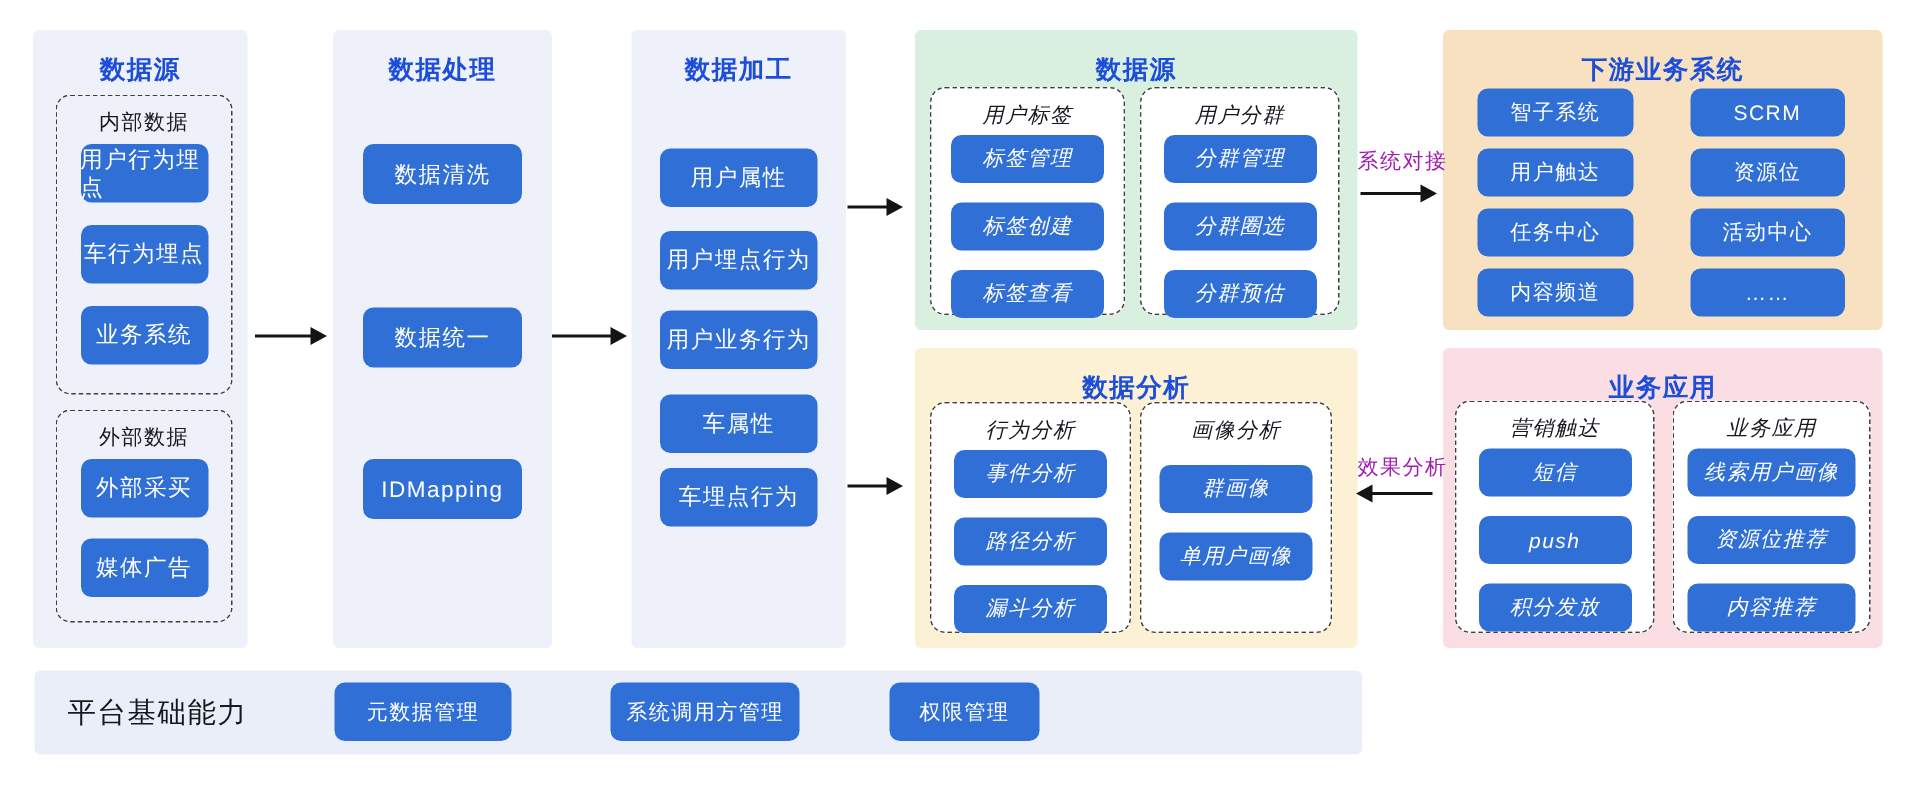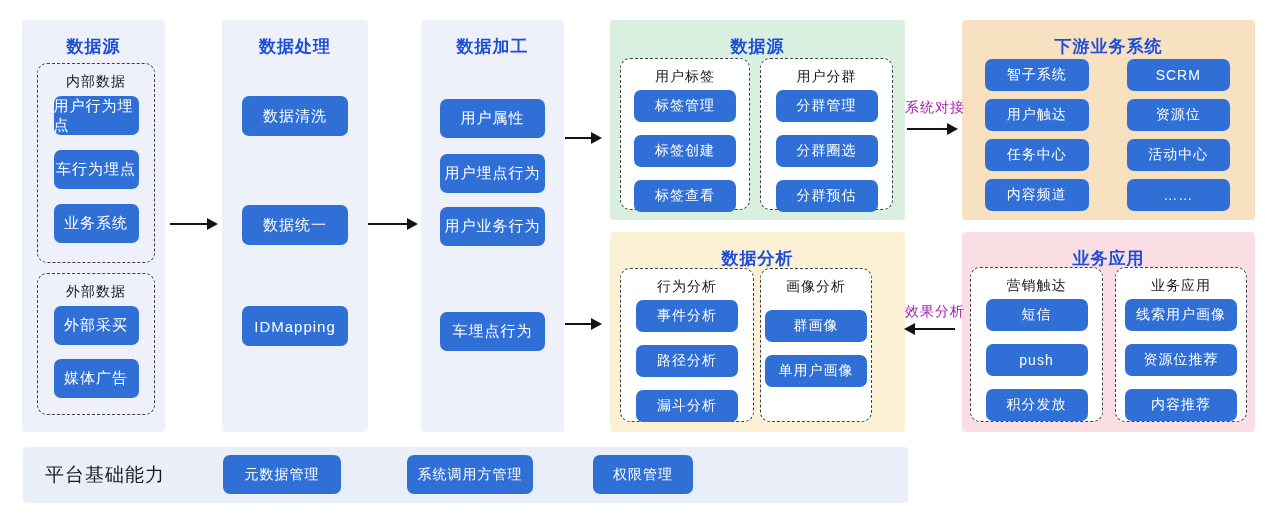--- a/index.html
+++ b/index.html
@@ -3,21 +3,21 @@
 <meta charset="utf-8">
 <title>Data Platform Architecture</title>
 <style>
   html,body{margin:0;padding:0;background:#fff;}
   .stage{position:relative;width:1280px;height:529px;background:#ffffff;
          font-family:"Liberation Sans","DejaVu Sans",sans-serif;overflow:hidden;}
   .col{position:absolute;top:20px;height:412px;background:#eef1fa;border-radius:4px;}
   .bigpanel{position:absolute;border-radius:4px;}
   .panel-title{font-size:17px;font-weight:600;color:#1d4ed8;text-align:center;padding-top:15px;letter-spacing:1px;}
   .dashed{position:absolute;border:1.5px dashed #3f3f3f;border-radius:10px;box-sizing:border-box;}
-  .bigpanel .dashed{background:#ffffff;}
+  .bigpanel .dashed{background:#ffffff;font-style:italic;}
   .glabel{font-size:14px;font-weight:500;color:#15181e;text-align:center;padding-top:9px;letter-spacing:1px;}
   .stack{display:flex;flex-direction:column;align-items:center;gap:15px;margin-top:5px;}
   .stack.sm{gap:13px;margin-top:4px;}
   .stack.mt{margin-top:14px;}
   .chip{background:#2f6fd6;color:#ffffff;border-radius:7px;display:flex;align-items:center;
         justify-content:center;font-size:14px;letter-spacing:1px;box-sizing:border-box;}
   .chip.big{width:85px;height:39px;font-size:15px;}
   .chip.abs{position:absolute;left:20px;width:106px;height:40px;font-size:15px;}
   .chip.abs3{position:absolute;left:19px;width:105px;height:39px;font-size:15px;}
   .chip.sm{width:102px;height:32px;}
@@ -64,20 +64,21 @@
     <div class="chip abs" style="top:76px;">数据清洗</div>
     <div class="chip abs" style="top:185px;">数据统一</div>
     <div class="chip abs" style="top:286px;">IDMapping</div>
   </div>
 
   <div class="col" style="left:421px;width:143px;">
     <div class="panel-title">数据加工</div>
     <div class="chip abs3" style="top:79px;">用户属性</div>
     <div class="chip abs3" style="top:134px;">用户埋点行为</div>
     <div class="chip abs3" style="top:187px;">用户业务行为</div>
+    <div class="chip abs3" style="top:243px;">车属性</div>
     <div class="chip abs3" style="top:292px;">车埋点行为</div>
   </div>
 
   <div class="bigpanel" style="left:610px;top:20px;width:295px;height:200px;background:#d9f0e1;">
     <div class="panel-title">数据源</div>
     <div class="dashed" style="left:10px;top:38px;width:130px;height:152px;">
       <div class="glabel">用户标签</div>
       <div class="stack sm">
         <div class="chip sm">标签管理</div>
         <div class="chip sm">标签创建</div>
@@ -111,21 +112,21 @@
   <div class="bigpanel" style="left:610px;top:232px;width:295px;height:200px;background:#fdf1d5;">
     <div class="panel-title">数据分析</div>
     <div class="dashed" style="left:10px;top:36px;width:134px;height:154px;">
       <div class="glabel">行为分析</div>
       <div class="stack sm">
         <div class="chip sm">事件分析</div>
         <div class="chip sm">路径分析</div>
         <div class="chip sm">漏斗分析</div>
       </div>
     </div>
-    <div class="dashed" style="left:150px;top:36px;width:112px;height:154px;">
+    <div class="dashed" style="left:150px;top:36px;width:128px;height:154px;">
       <div class="glabel">画像分析</div>
       <div class="stack sm mt">
         <div class="chip sm">群画像</div>
         <div class="chip sm">单用户画像</div>
       </div>
     </div>
   </div>
 
   <div class="bigpanel" style="left:962px;top:232px;width:293px;height:200px;background:#fbdee3;">
     <div class="panel-title">业务应用</div>

